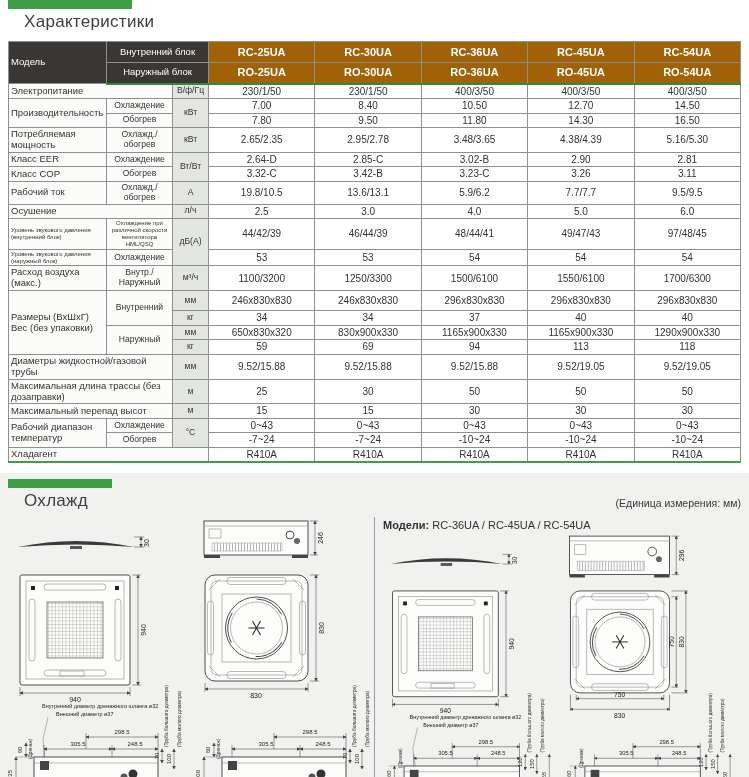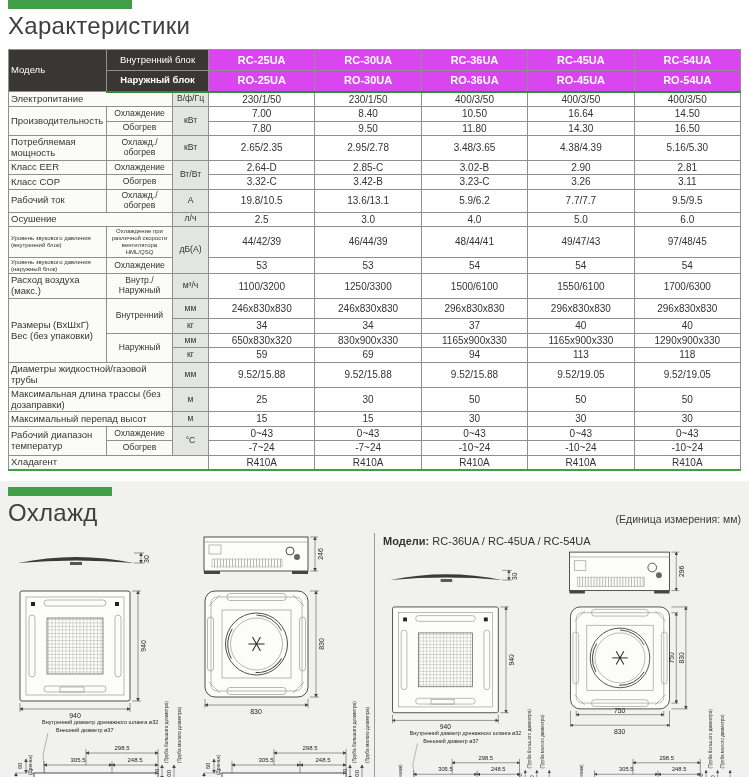--- a/index.html
+++ b/index.html
@@ -7,40 +7,40 @@
     width:749px; height:777px; overflow:hidden;
     background:#ffffff;
     font-family:"Liberation Sans", sans-serif;
     color:#333;
   }
   .top-section { padding:0 8px; }
   .green-bar { height:9px; background:#3f9e46; }
   .bar1 { width:124px; }
   .bar2 { width:104px; }
   h1.sec-title {
-    font-size:24px; font-weight:400; color:#3e3e3e;
-    margin:3px 0 9px 0; letter-spacing:0.3px;
+    font-size:17px; font-weight:400; color:#3e3e3e;
+    margin:3px 0 9px 16px; letter-spacing:0.3px;
   }
   
   table.spec {
     border-collapse:collapse; width:733px; table-layout:fixed;
     font-size:9.5px; border:1px solid #6f6f6f;
     border-bottom:2px solid #3f9e46;
   }
   table.spec td, table.spec th { border:1px solid #8f8f8f; padding:1px 2px; line-height:1.15; }
   th.dark {
     background:#3a3633; color:#fff; font-weight:400; font-size:9.5px;
     border:2px solid #fdfdfd; text-align:left; padding-left:8px;
   }
   th.dark.center { text-align:center; padding-left:2px; }
   th.model-col {
-    background:#d946ef; color:#fff; font-weight:bold; font-size:11px;
+    background:#a16207; color:#fff; font-weight:bold; font-size:11px;
     border:2px solid #fdfdfd; text-align:center;
   }
-  tr.hdr2 th { border-bottom:2px solid #2f8a3a;font-weight:bold; }
+  tr.hdr2 th { border-bottom:2px solid #2f8a3a; }
   td.lbl { background:#fbfbf9; text-align:left; padding-left:4px; }
   td.sub { background:#fbfbf9; text-align:center; font-size:8.6px; }
   td.unit { background:#e3e5e1; text-align:center; font-size:8.6px; }
   td.val { background:#ffffff; text-align:center; font-size:10px; }
   td.tiny { font-size:6px; line-height:1.05; }
   td.prewrap { white-space:pre-line; }
   tr.datarow { height:13px; }
   tr.tallrow { height:20px; }
   
   .dims-section {
@@ -110,21 +110,21 @@
       <td class="val">400/3/50</td>
       <td class="val">400/3/50</td>
     </tr>
     <tr class="datarow">
       <td class="lbl" rowspan="2">Производительность</td>
       <td class="sub">Охлаждение</td>
       <td class="unit" rowspan="2">кВт</td>
       <td class="val">7.00</td>
       <td class="val">8.40</td>
       <td class="val">10.50</td>
-      <td class="val">16.64</td>
+      <td class="val">12.70</td>
       <td class="val">14.50</td>
     </tr>
     <tr class="datarow">
       <td class="sub">Обогрев</td>
       <td class="val">7.80</td>
       <td class="val">9.50</td>
       <td class="val">11.80</td>
       <td class="val">14.30</td>
       <td class="val">16.50</td>
     </tr>

